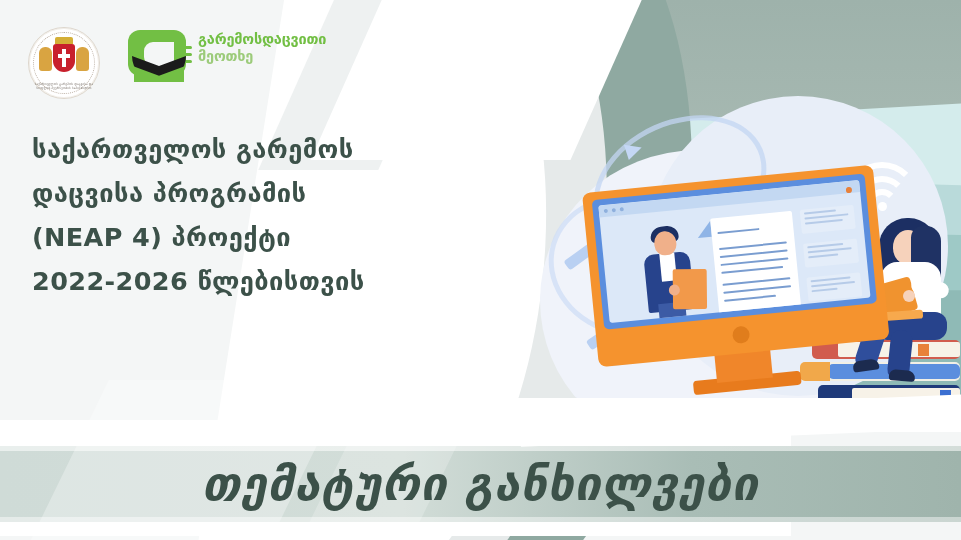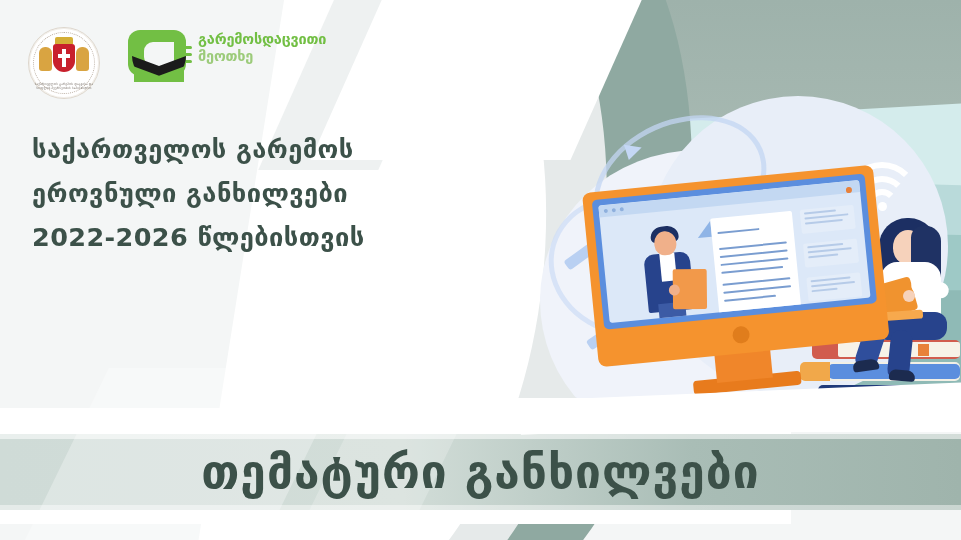--- a/index.html
+++ b/index.html
@@ -242,21 +242,21 @@
   .title-line{
     font-size:25.5px;
     font-weight:bold;
     color:#3c5149;
     line-height:1.72;
     letter-spacing:.4px;
     white-space:nowrap;
   }
 
   
-  .banner-zone{position:absolute;left:0;bottom:16px;width:791px;height:116px;z-index:9;}
+  .banner-zone{position:absolute;left:0;bottom:4px;width:791px;height:116px;z-index:9;font-style:italic;}
   .bz-bg{position:absolute;inset:0;background:#ffffff;}
   .band{
     position:absolute;left:0;top:26px;width:961px;height:76px;
     background:linear-gradient(90deg,#cfdbd7 0%,#d2ddd8 42%,#a9bdb6 72%,#9fb4ac 100%);
   }
   .band-hi{
     position:absolute;left:0;top:26px;width:961px;height:5px;
     background:rgba(255,255,255,.55);
   }
   .band-lo{
@@ -477,21 +477,22 @@
       </div>
       <div class="eiec-tx">
         <div class="eiec-l1">გარემოსდაცვითი</div>
         <div class="eiec-l3">მეოთხე</div>
       </div>
     </div>
   </div>
 
   <div class="title-block">
     <div class="title-line">საქართველოს გარემოს</div>
-    <div class="title-line">ეროვნული განხილვები</div>
+    <div class="title-line">დაცვისა პროგრამის</div>
+    <div class="title-line">(NEAP 4) პროექტი</div>
     <div class="title-line">2022-2026 წლებისთვის</div>
   </div>
 
   <div class="banner-zone">
     <div class="bz-bg"></div>
     <div class="band"></div>
     <div class="band-slash bs1"></div>
     <div class="band-slash bs2"></div>
     <div class="band-hi"></div>
     <div class="band-lo"></div>

